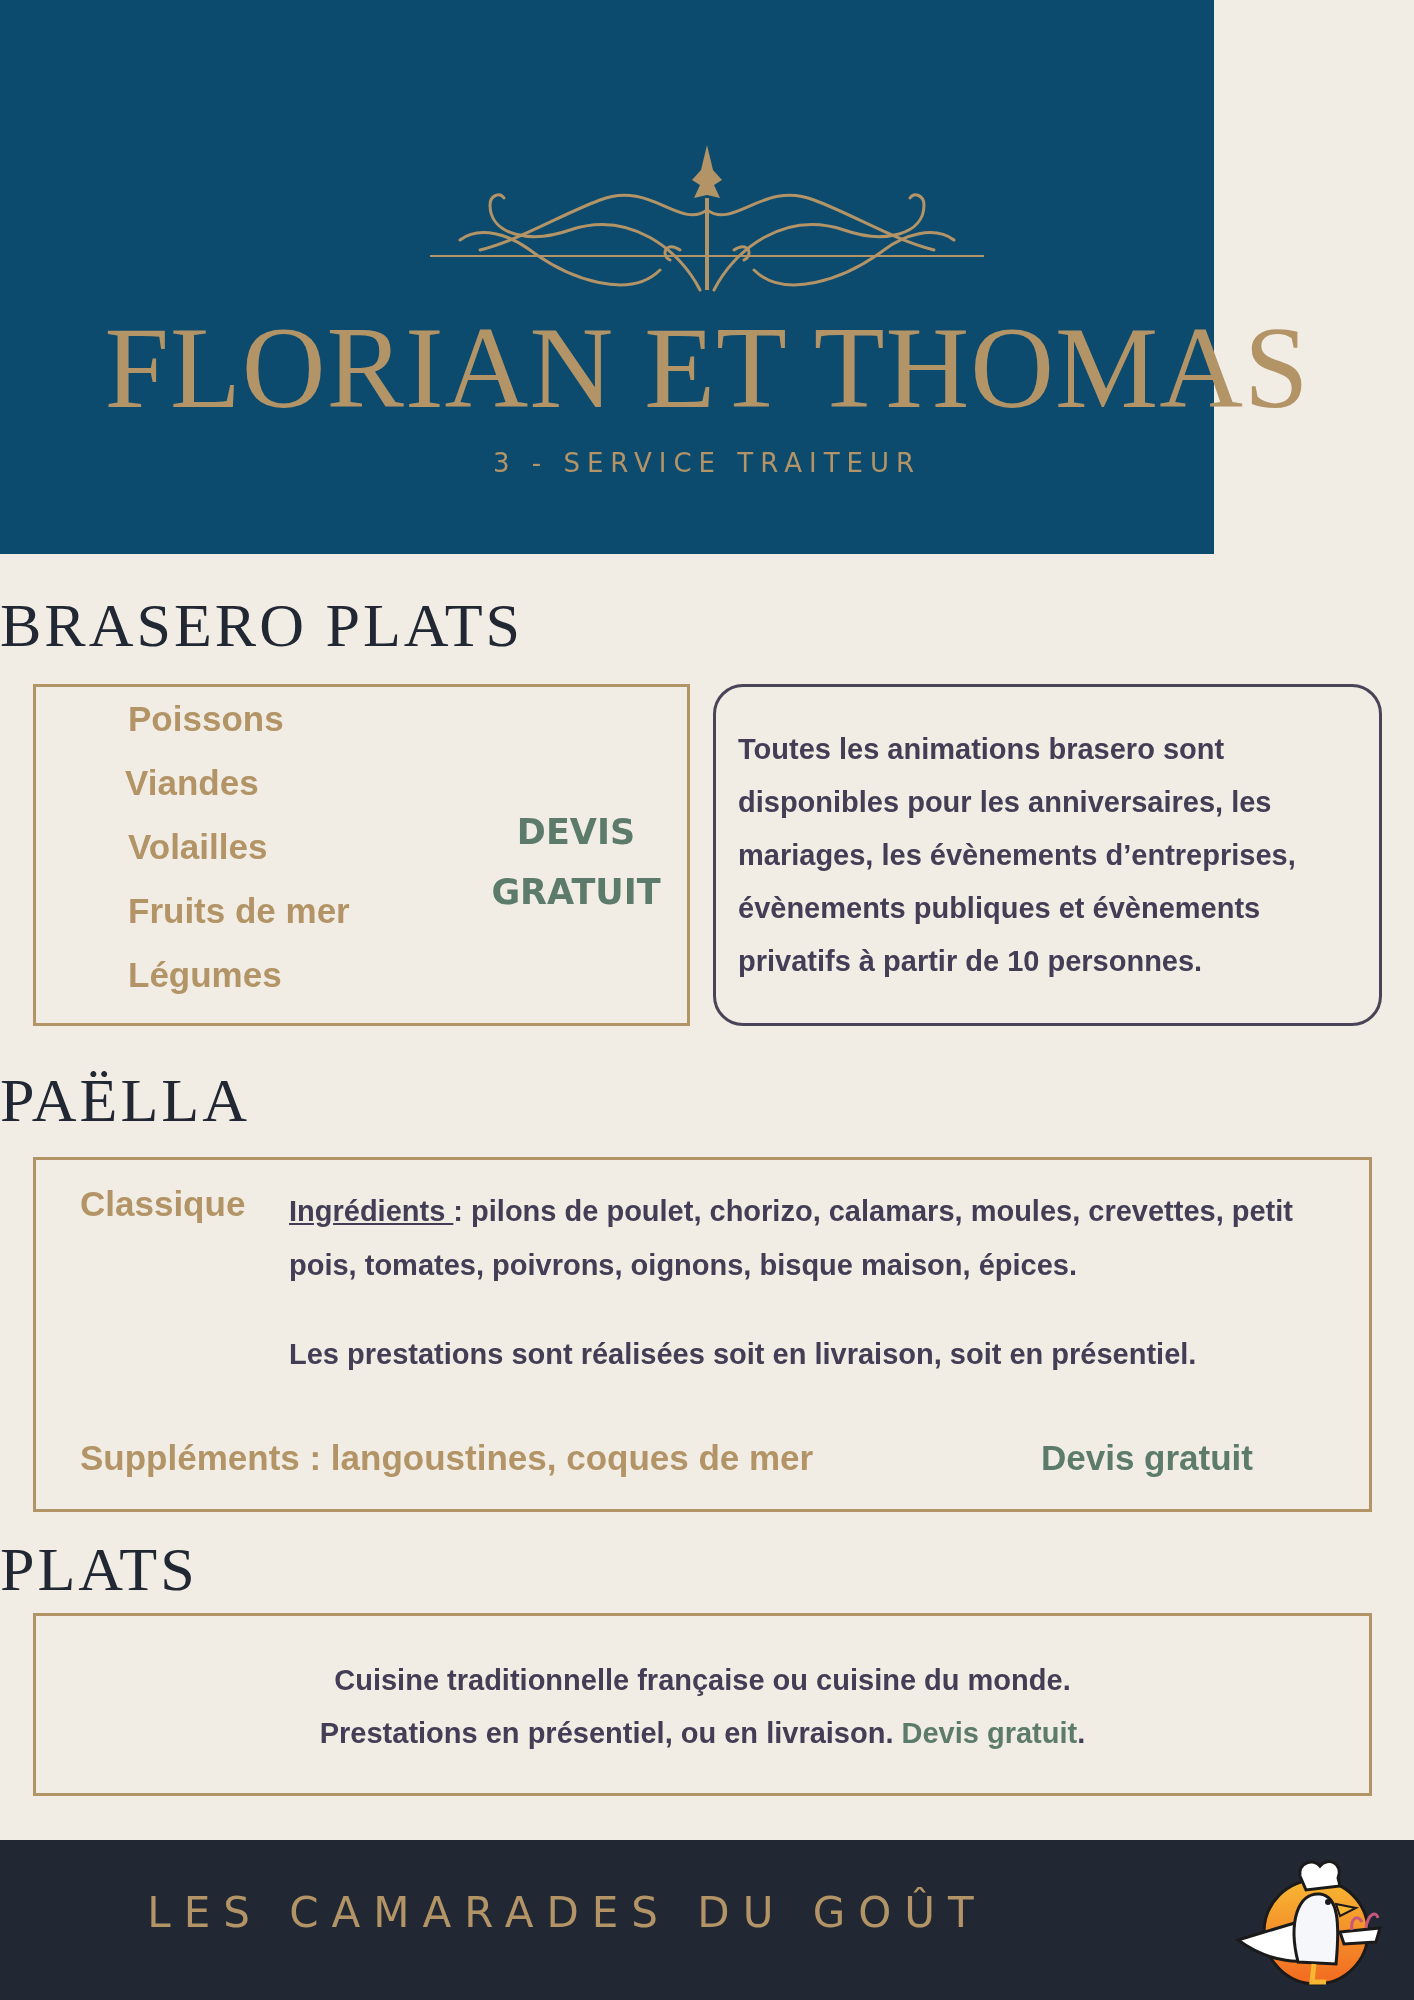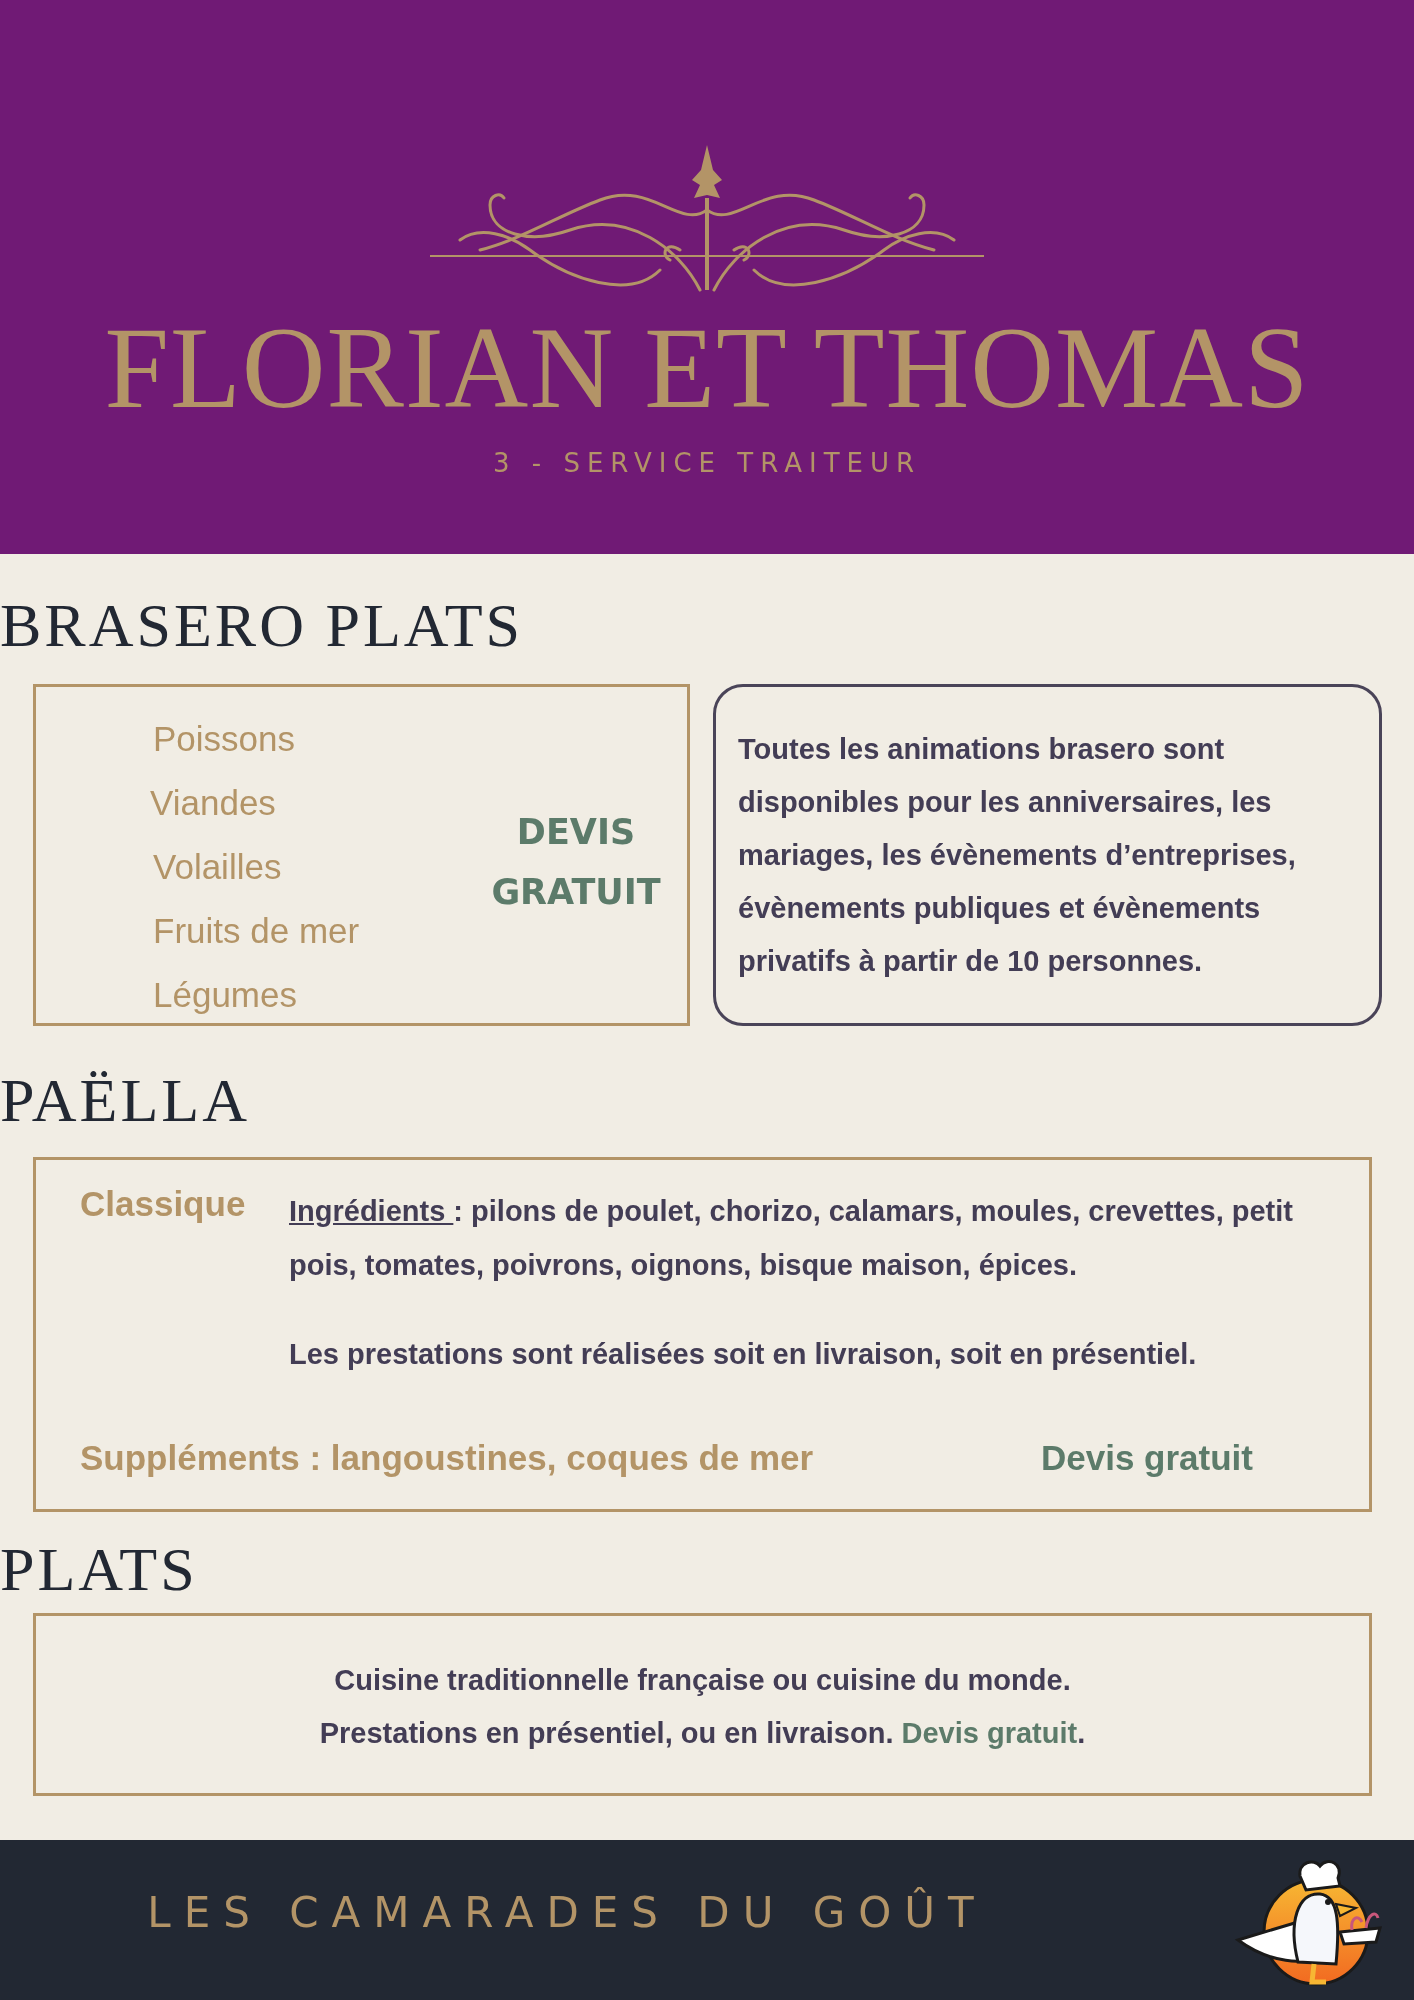--- a/index.html
+++ b/index.html
@@ -3,22 +3,22 @@
   <meta charset="utf-8">
   <style>
     * { box-sizing: border-box; margin: 0; padding: 0; }
     html, body { width: 1414px; height: 2000px; overflow: hidden; }
     body {
       background: #f1ede4;
       font-family: "Liberation Sans", sans-serif;
       position: relative;
     }
     .header {
-      position: absolute; left: 0; top: 0; width: 1414px; height: 554px;
-      background: #701a75;
+      position: absolute; left: 0; top: 0; width: 1214px; height: 554px;
+      background: #0c4a6e;
     }
     .ornament {
       position: absolute; left: 430px; top: 140px; width: 554px; height: 160px;
     }
     .brand-title {
       position: absolute; left: 0; top: 298px; width: 1414px;
       text-align: center;
       font-family: "Liberation Serif", "DejaVu Serif", serif;
       font-size: 116px; color: #b39467; letter-spacing: 1px;
       line-height: 140px;
@@ -34,22 +34,22 @@
       font-size: 62px; color: #222833; letter-spacing: 3px; line-height: 70px;
     }
     .box {
       position: absolute; border: 3px solid #b39467;
     }
     .box.dark { border-color: #4a4458; }
     .gold { color: #b39467; }
     .green { color: #5c7b6a; }
     .ink { color: #433d55; }
     .brasero-list {
-      position: absolute; left: 92px; top: 20px;
-      font-size: 35px; font-weight: normal; line-height: 64px; margin-left: 25px;
+      position: absolute; left: 92px; top: 0;
+      font-size: 35px; font-weight: bold; line-height: 64px;
     }
     .devis-center {
       position: absolute; left: 395px; top: 115px; width: 290px;
       text-align: center; font-size: 35px; font-weight: bold; line-height: 60px;
       font-family: "DejaVu Sans", sans-serif;
     }
     .info-text {
       position: absolute; left: 22px; top: 36px; right: 20px;
       font-size: 29px; font-weight: bold; line-height: 53px;
     }

